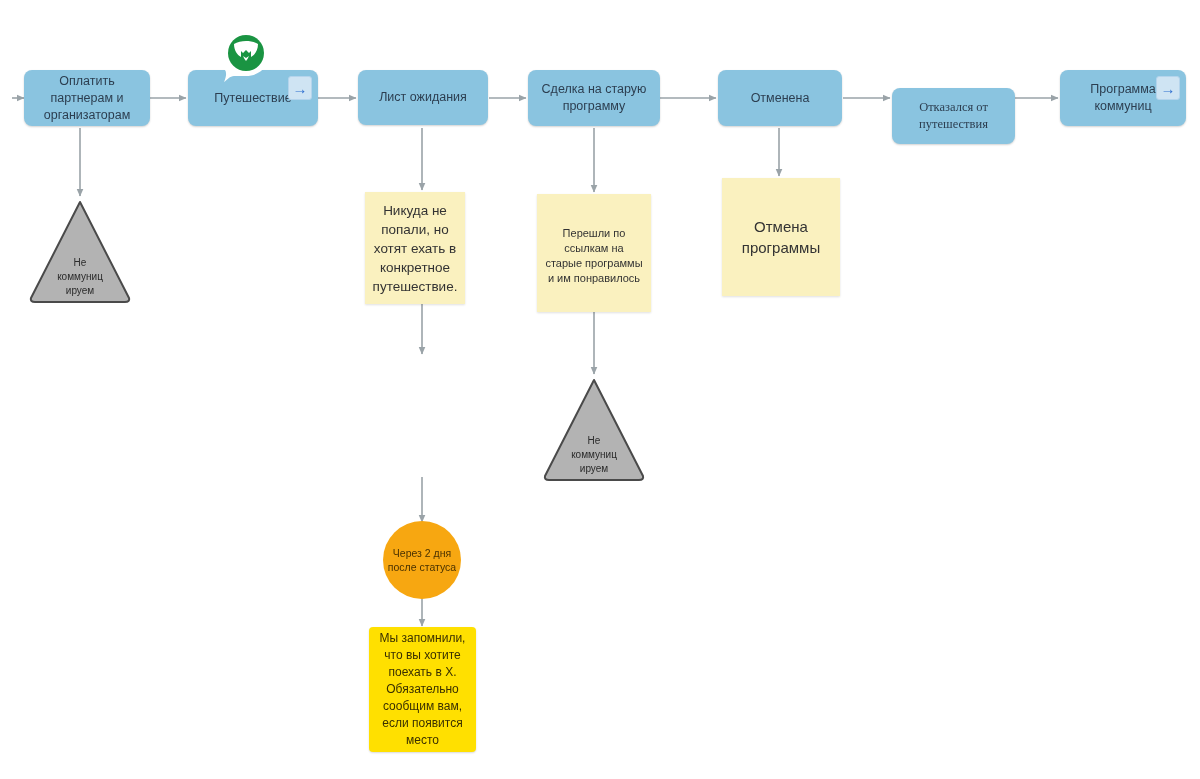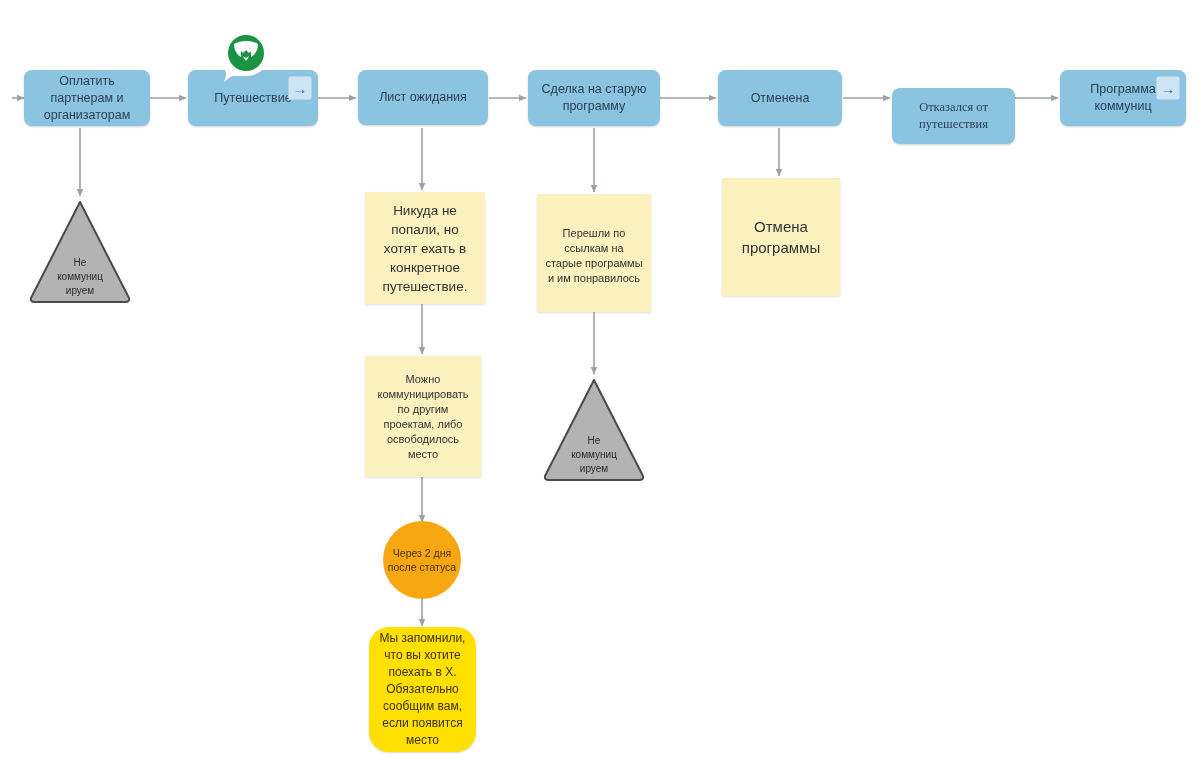--- a/index.html
+++ b/index.html
@@ -38,21 +38,21 @@
     text-align:center;
     padding:6px 8px;
     box-shadow:0 1px 2px rgba(0,0,0,.12);
     overflow:visible;
   }
   .note.big { font-size:15px; line-height:21px; }
   .note.mid { font-size:13.5px; line-height:19px; }
 
   .bright {
     background:#ffe000;
-    border-radius:20px;
+    border-radius:4px;
     color:#3a3000;
     font-size:12px;
     line-height:17px;
     text-align:center;
     padding:6px 10px;
     box-shadow:0 1px 2px rgba(0,0,0,.15);
   }
 
   .circle {
     background:#f7a711;
@@ -176,27 +176,24 @@
 
   <div class="tri" style="left:531px; top:378px; width:102px; height:104px;">
     <svg width="102" height="104" viewBox="0 0 102 104" xmlns="http://www.w3.org/2000/svg">
       <path d="M51 2 L100 98 Q101 102 96 102 L6 102 Q1 102 2 98 Z" fill="#b3b3b3" stroke="#4a4a4a" stroke-width="2" stroke-linejoin="round"></path>
     </svg>
     <div class="tri-label" style="top:56px;">Не</div>
     <div class="tri-label" style="top:70px;">коммуниц</div>
     <div class="tri-label" style="top:84px;">ируем</div>
   </div>
 
-  <div class="node note mid" style="left:353px; top:192px; width:120px; height:112px;">
+  <div class="node note mid" style="left:353px; top:192px; width:100px; height:112px;">
     <span>Никуда не попали, но хотят ехать в конкретное путешествие.</span>
   </div>
 
-  <div class="node note" style="left:353px; top:356px; width:116px; height:121px;">
-    <span>Можно коммуницировать по другим проектам, либо освободилось место</span>
-  </div>
 
   <div class="node note" style="left:525px; top:194px; width:114px; height:118px; align-items:center; padding-top:12px;">
     <span style="display:block; width:100%;">Перешли по ссылкам на старые программы и им понравилось</span>
   </div>
 
   <div class="node note big" style="left:710px; top:178px; width:118px; height:118px;">
     <span>Отмена программы</span>
   </div>
 
   <div class="node circle" style="left:371px; top:521px; width:78px; height:78px;">

